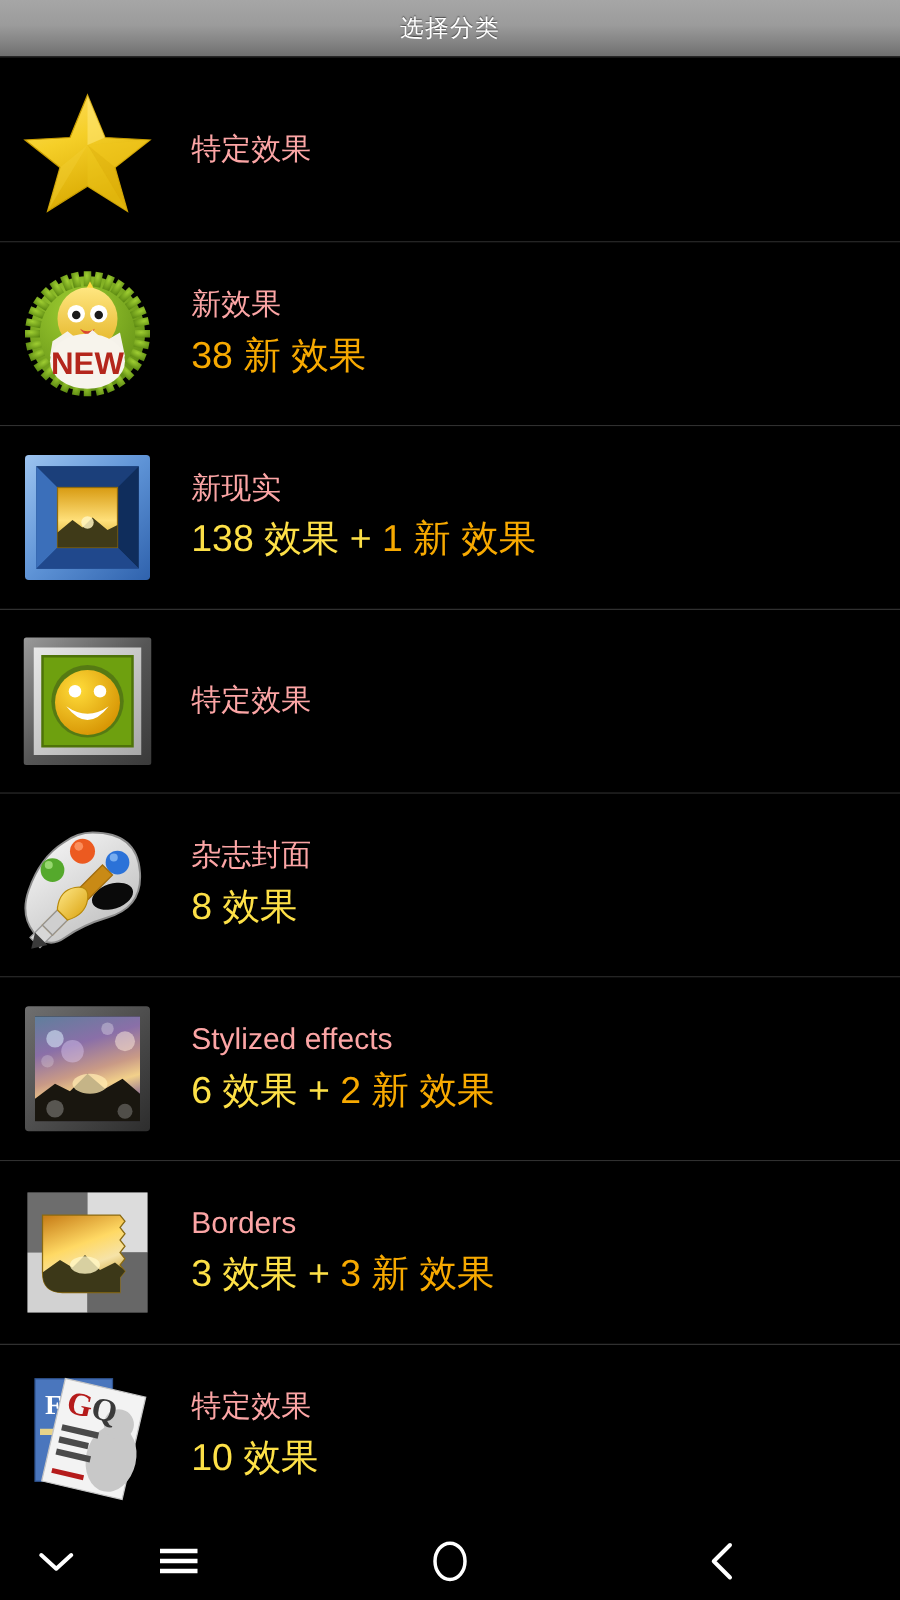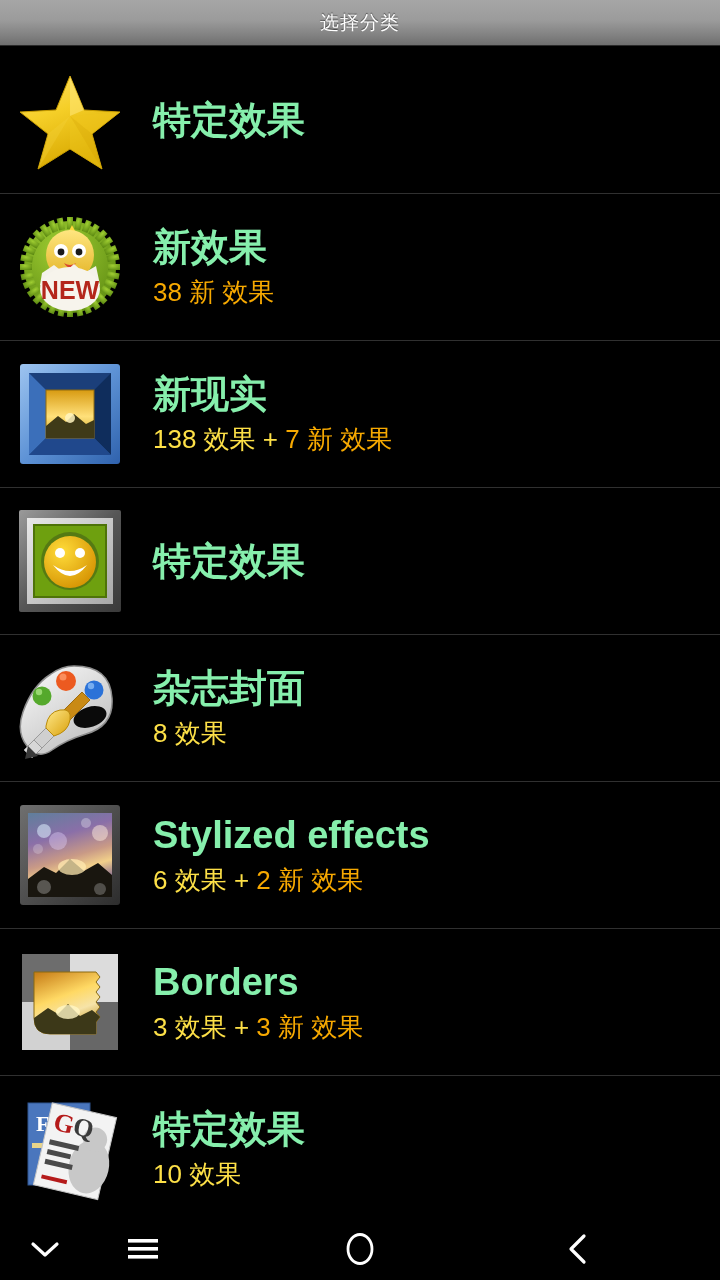--- a/index.html
+++ b/index.html
@@ -28,22 +28,22 @@
   .row{
     position:relative; height:147px; display:flex; align-items:center;
     padding-left:15px; border-bottom:1px solid #303030; background:#000;
   }
   .row .iconwrap{
     width:110px; height:110px; flex:0 0 110px;
     display:flex; align-items:center; justify-content:center;
     position:relative;
   }
   .row .texts{ margin-left:28px; display:flex; flex-direction:column; justify-content:center; }
-  .row .rtitle{ font-size:38px; color:#86efac; line-height:1.18;font-weight:bold; }
-  .row .rsub{ font-size:26px; color:#b4b4b4; line-height:1.3; margin-top:6px; white-space:nowrap; }
+  .row .rtitle{ font-size:24px; color:#fca5a5; line-height:1.18; }
+  .row .rsub{ font-size:30px; color:#b4b4b4; line-height:1.3; margin-top:6px; white-space:nowrap; }
   .rsub .gold{ color:#f7a900; }
   .rsub .dim{ color:#fde047; }
 
   
   .ico{ width:108px; height:108px; display:block; }
 
   
   .navbar{
     position:absolute; left:0; right:0; bottom:0; height:62px;
     background:#000; display:flex; align-items:center;
@@ -197,21 +197,21 @@
           <polygon points="13,13 30,30 30,78 13,95" fill="#3b6fba"></polygon>
           <polygon points="95,13 95,95 78,78 78,30" fill="#0f2d5c"></polygon>
           <polygon points="13,95 30,78 78,78 95,95" fill="#20488c"></polygon>
           <rect x="30" y="30" width="48" height="48" fill="url(#sun2)" stroke="#8e6b10" stroke-width="1"></rect>
           <path d="M30 66 L42 56 L50 62 L58 54 L70 64 L78 60 L78 78 L30 78 Z" fill="#3f3a18"></path>
           <circle cx="54" cy="58" r="5" fill="#fff4c0" opacity=".85"></circle>
         </svg>
       </div>
       <div class="texts">
         <div class="rtitle">新现实</div>
-        <div class="rsub"><span class="dim">138 效果 + </span><span class="gold">7 新 效果</span></div>
+        <div class="rsub"><span class="dim">138 效果 + </span><span class="gold">1 新 效果</span></div>
       </div>
     </div>
 
     <div class="row">
       <div class="iconwrap">
         <svg class="ico" viewBox="0 0 108 108">
           <defs>
             <linearGradient id="sfo" x1="0" y1="0" x2="1" y2="1">
               <stop offset="0" stop-color="#9a9a9a"></stop>
                 <stop offset="0.5" stop-color="#565656"></stop>

